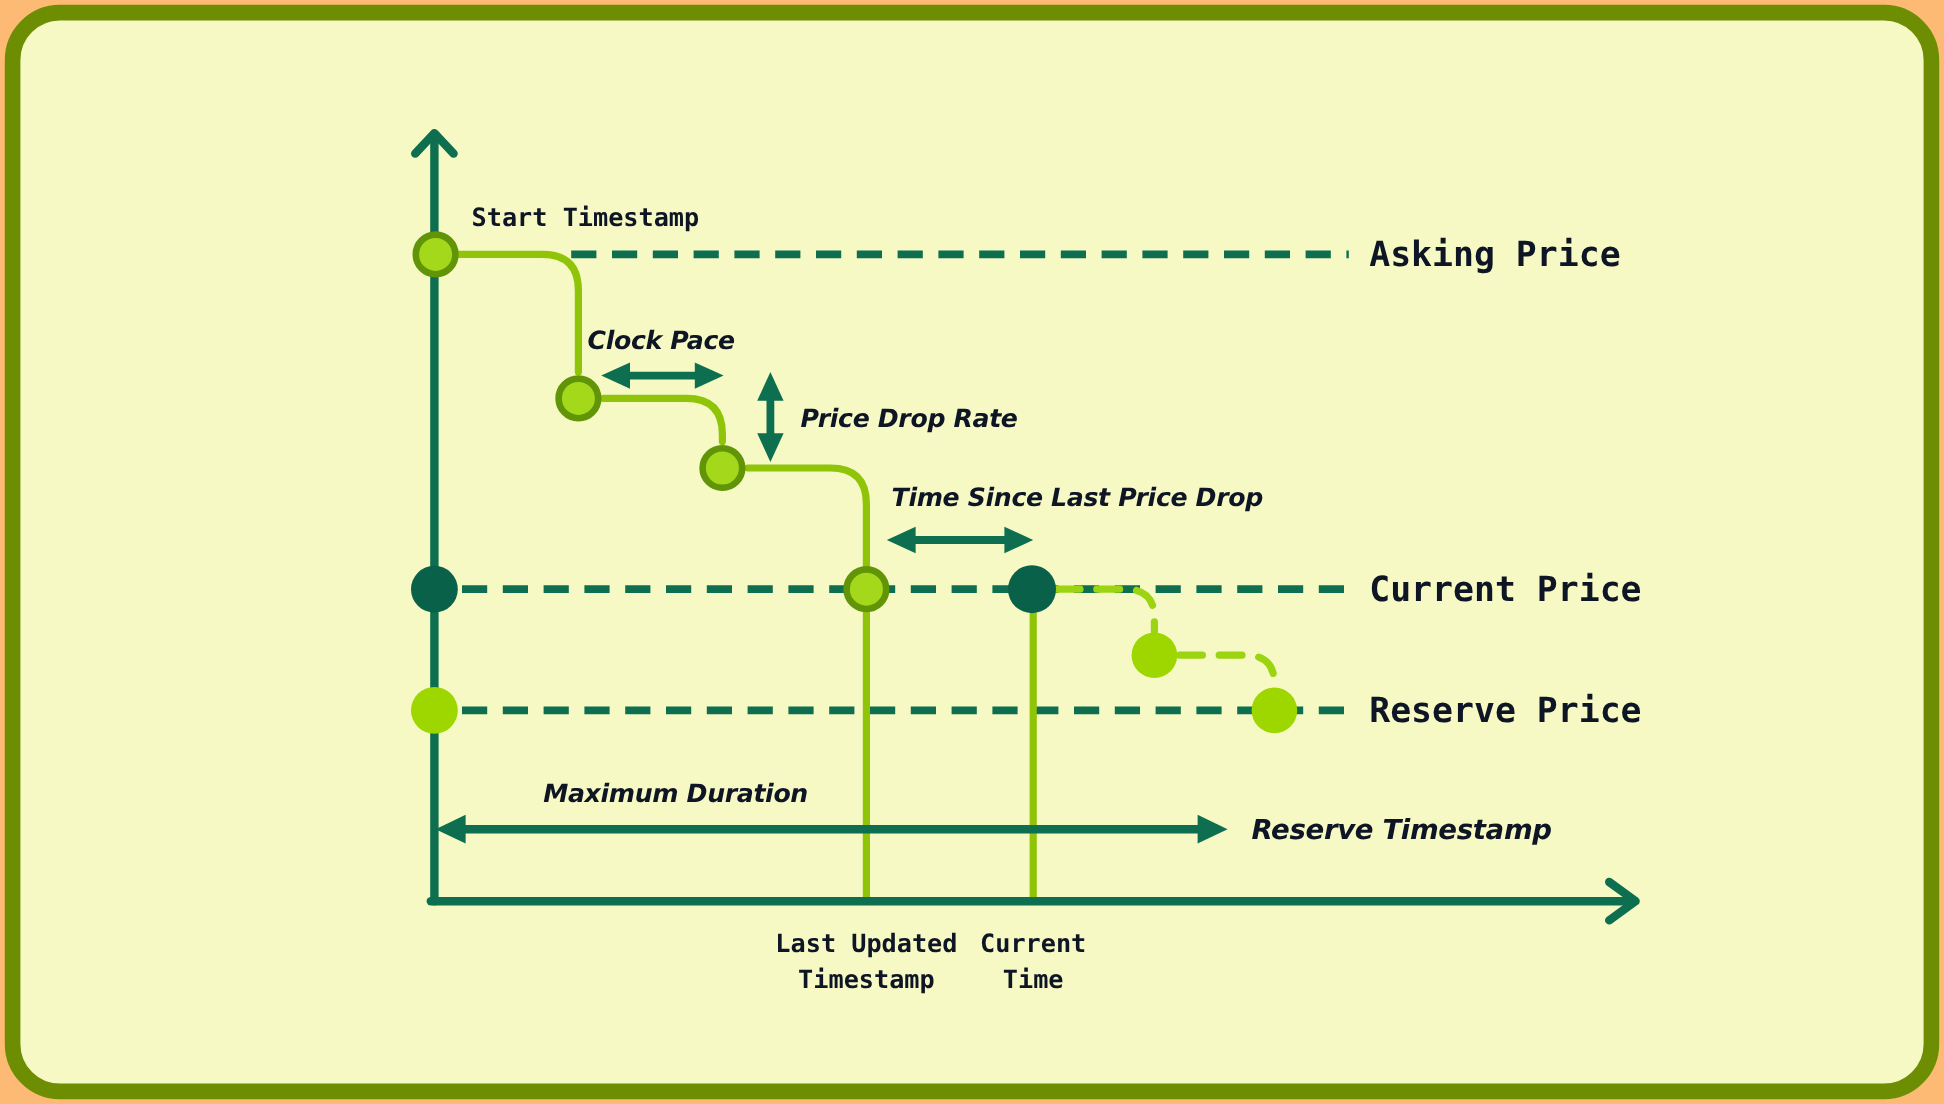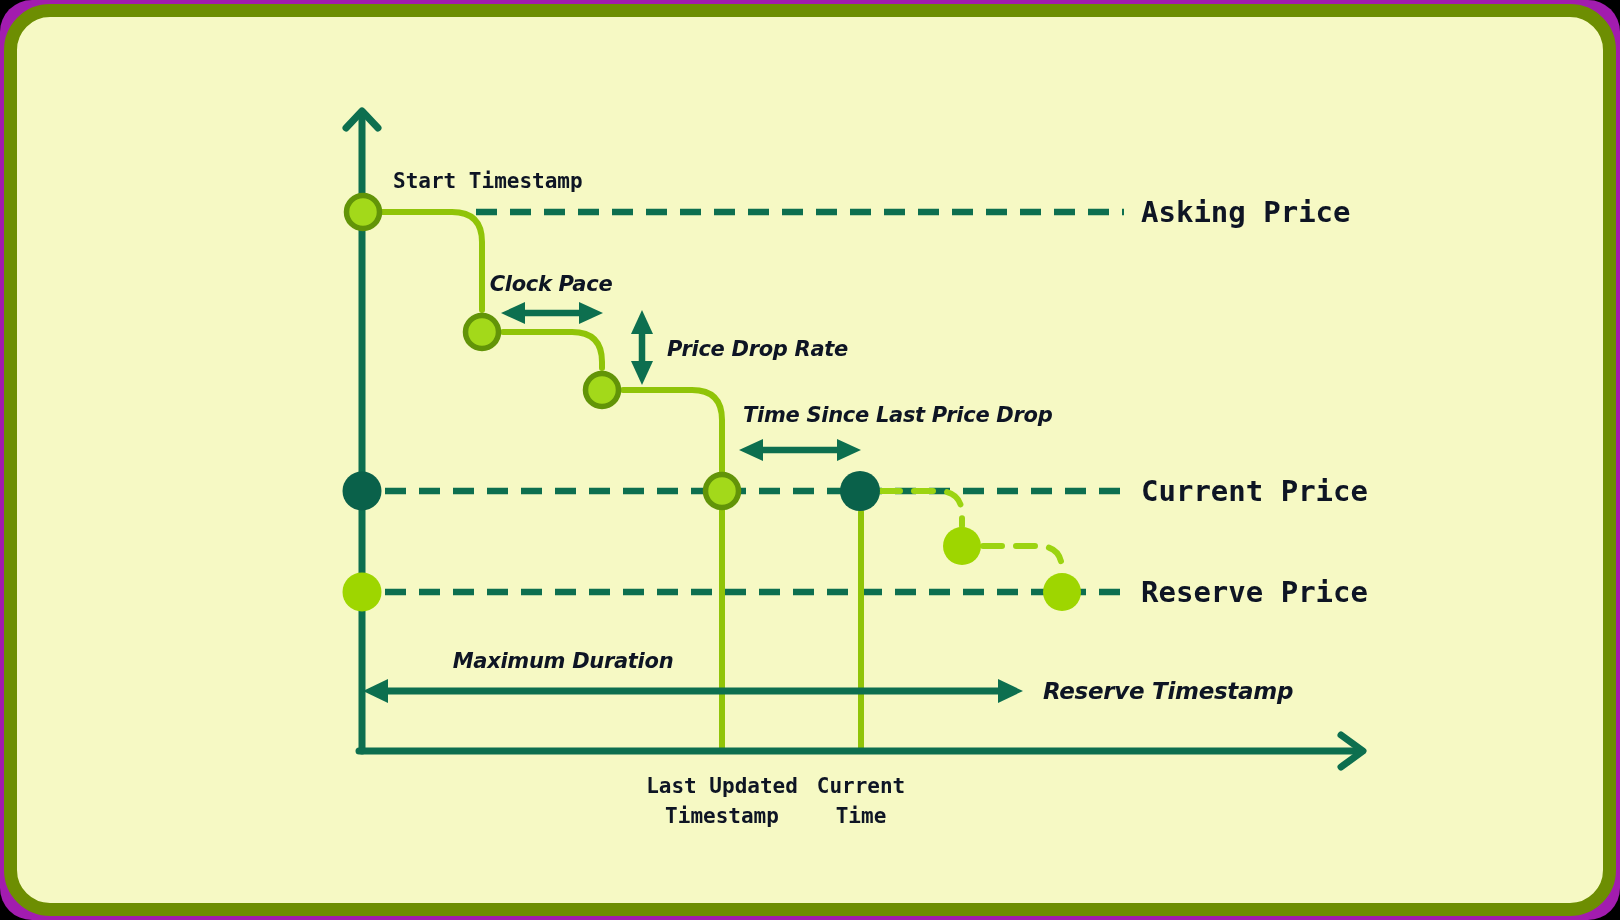--- a/index.html
+++ b/index.html
@@ -11,24 +11,23 @@
     --green-dash:#9cd411;
     --dot-fill:#a3d91a;
     --dot-stroke:#629408;
     --dot-bright:#9ed600;
     --ink:#0e1524;
   }
   html,body{margin:0;padding:0;background:#000;}
   .frame{
     position:relative;
     width:1620px;height:920px;
-    background:#a21caf;
+    background:#fdba74;
     overflow:hidden;
     font-family:"DejaVu Sans Mono","Liberation Mono",monospace;
-    border-radius:32px;
   }
   .panel{
     position:absolute;
     left:4px;top:4px;right:4px;bottom:4px;
     border:13px solid var(--border-olive);
     border-radius:46px;
     background:var(--bg);
     box-sizing:border-box;
   }
   svg.diagram{position:absolute;left:0;top:0;width:1620px;height:920px;}

